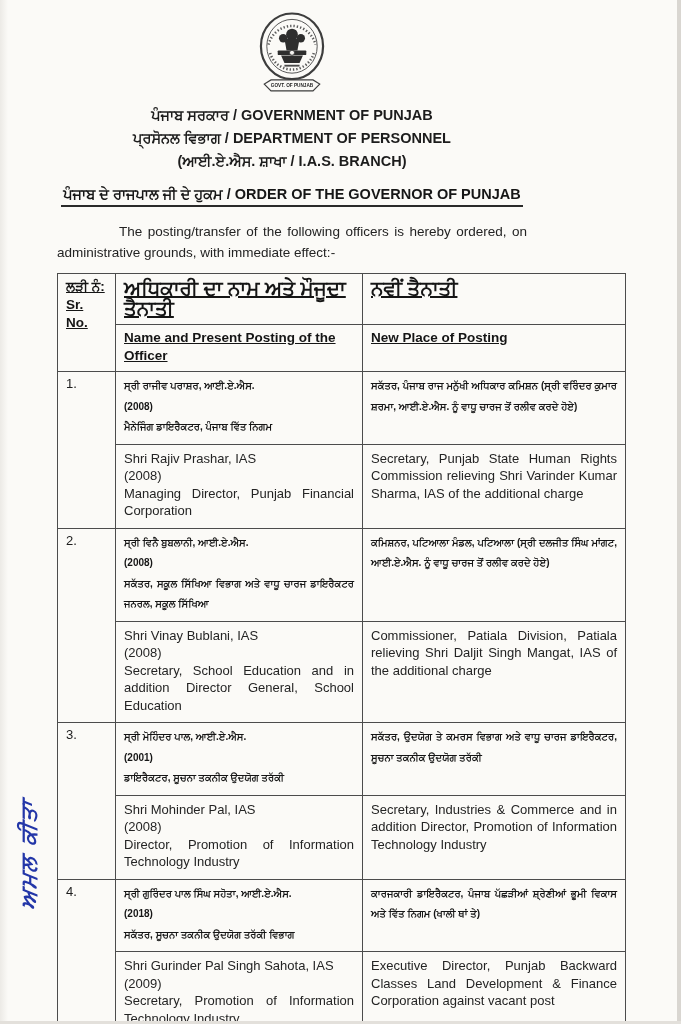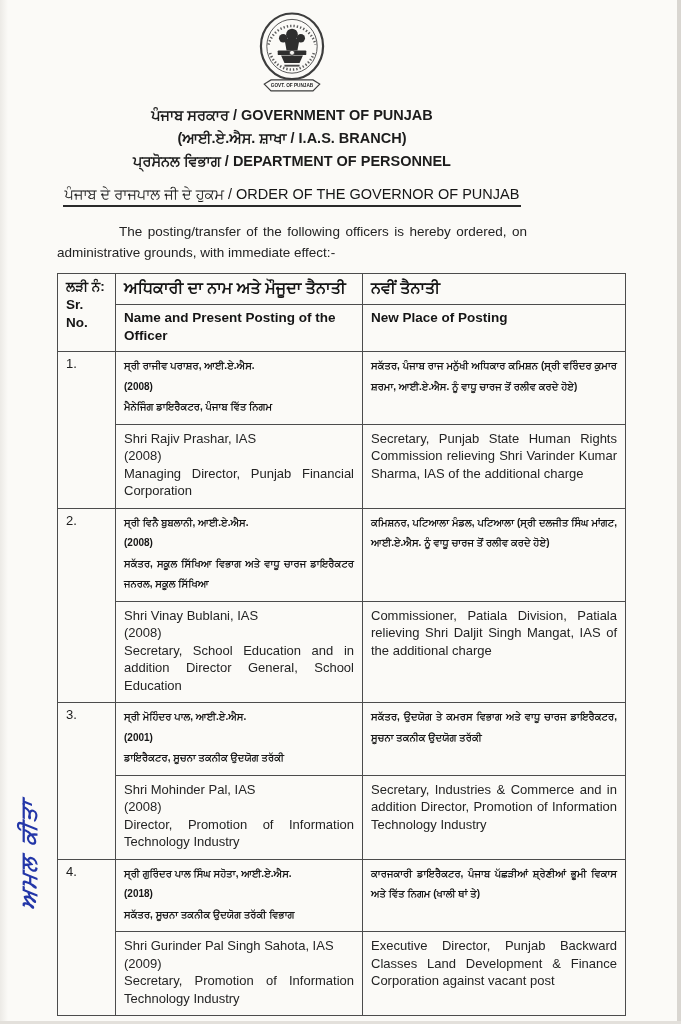--- a/index.html
+++ b/index.html
@@ -14,36 +14,36 @@
   .scan-edge-bottom{position:absolute;bottom:0;left:0;width:100%;height:3px;background:#e3e0db;}
   .scan-shade-left{position:absolute;top:0;left:0;width:8px;height:100%;background:linear-gradient(90deg,#eceae6,rgba(255,255,255,0));}
 
   .page{position:absolute;left:0;top:0;width:584px;height:1024px;}
 
   .emblem-wrap{width:100%;display:flex;justify-content:center;padding-top:8px;}
   .emblem-wrap svg{display:block;}
 
   .hdr{margin-top:6px;text-align:center;font-weight:bold;font-size:14.5px;line-height:23px;color:#1c1c1c;}
   .order-title-wrap{text-align:center;margin-top:12px;}
-  .order-title{display:inline-block;font-weight:normal;font-size:14.5px;color:#161616;
+  .order-title{display:inline-block;font-weight:bold;font-size:14.5px;color:#161616;
     border-bottom:2px solid #2a2a2a;padding:0 2px 2px 2px;}
 
   .intro{margin:14px 57px 0 57px;text-align:justify;}
   .intro p{margin:0;text-indent:62px;}
   .intro .pa{font-size:13.5px;line-height:22px;color:#1b1b1b;}
   .intro .en{font-size:13.5px;line-height:21px;margin-top:0;color:#232323;}
 
   table.t{border-collapse:collapse;table-layout:fixed;width:568px;margin:10px 0 0 57px;}
   table.t td{border:1px solid #4c4c4c;vertical-align:top;padding:4px 8px 6px 8px;}
   col.c-sr{width:58px;}
   col.c-name{width:247px;}
   col.c-new{width:263px;}
   td.sr{font-size:13px;color:#1d1d1d;padding-top:6px;}
-  td.hcell{font-weight:bold;color:#151515;}
-  td.hcell.pa{font-size:16px;line-height:20px;}
+  td.hcell{font-weight:bold;color:#151515;text-decoration:underline;}
+  td.hcell.pa{font-size:20px;line-height:20px;}
   td.hcell.en{font-size:13.5px;line-height:18px;}
   td.cell{text-align:justify;white-space:pre-line;}
   td.cell.pa{font-size:10px;line-height:20.5px;color:#161616;font-weight:bold;}
   td.cell.en{font-size:13px;line-height:17.5px;color:#242424;padding-top:5px;padding-bottom:8px;}
 
   .handnote{
     position:absolute;left:-72px;top:842px;width:200px;text-align:center;
     transform:rotate(-90deg) skewX(-8deg);
     color:#2336a8;font-size:22px;font-style:italic;font-weight:bold;letter-spacing:2px;
     font-family:"DejaVu Sans",sans-serif;
@@ -70,22 +70,22 @@
       </g>
       <circle cx="50" cy="51.7" r="3" fill="#f6f5f2" stroke="#2e2e2e" stroke-width="1"></circle>
       <rect x="41" y="66" width="18" height="2.2" fill="#4a4a4a"></rect>
       <polygon points="25,84 75,84 83,89 75,97 25,97 17,89" fill="#faf9f6" stroke="#3d3d3d" stroke-width="1.4"></polygon>
       <text x="50" y="92.6" text-anchor="middle" font-size="5.6" font-weight="bold" fill="#1f1f1f" font-family="Liberation Sans, sans-serif">GOVT. OF PUNJAB</text>
     </svg>
   </div>
 
   <div class="hdr">
     <div>ਪੰਜਾਬ ਸਰਕਾਰ / GOVERNMENT OF PUNJAB</div>
+    <div>ਪ੍ਰਸੋਨਲ ਵਿਭਾਗ / DEPARTMENT OF PERSONNEL</div>
     <div>(ਆਈ.ਏ.ਐਸ. ਸ਼ਾਖਾ / I.A.S. BRANCH)</div>
-    <div>ਪ੍ਰਸੋਨਲ ਵਿਭਾਗ / DEPARTMENT OF PERSONNEL</div>
   </div>
 
   <div class="order-title-wrap">
     <span class="order-title">ਪੰਜਾਬ ਦੇ ਰਾਜਪਾਲ ਜੀ ਦੇ ਹੁਕਮ / ORDER OF THE GOVERNOR OF PUNJAB</span>
   </div>
 
   <div class="intro">
     <p class="en">The posting/transfer of the following officers is hereby ordered, on administrative grounds, with immediate effect:-</p>
   </div>
 

